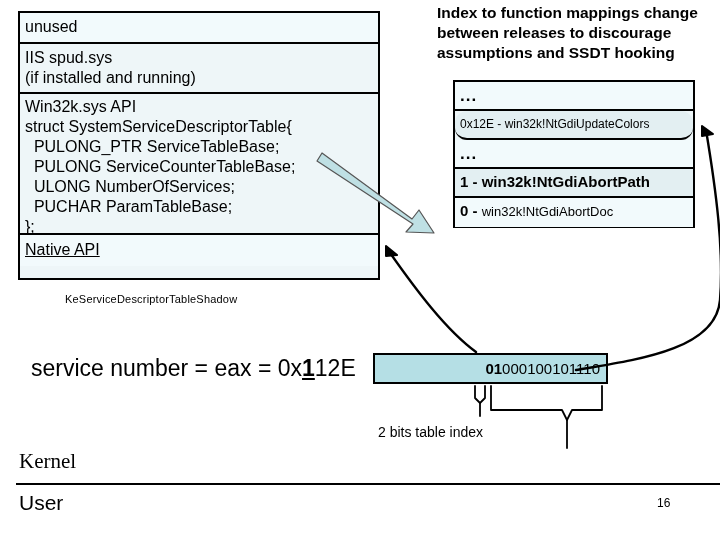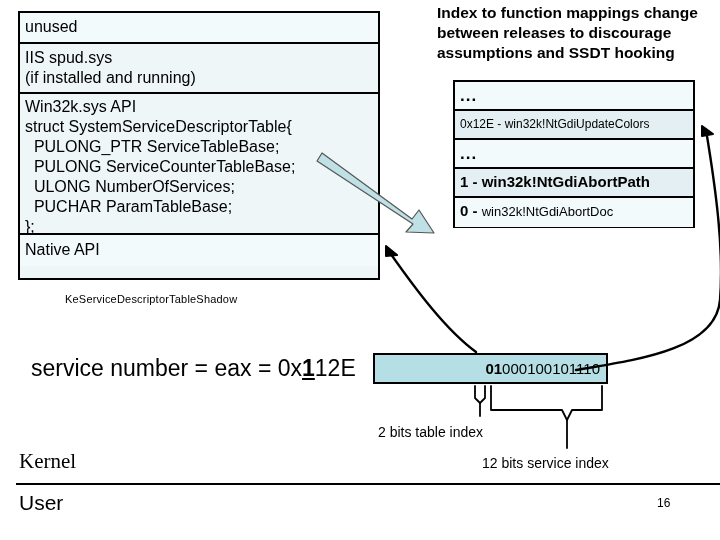--- a/index.html
+++ b/index.html
@@ -38,33 +38,33 @@
   #ssdt-table {
     left: 2px;
     top: 11px;
     width: 362px;
     height: 269px;
   }
   #ssdt-table .cell { font-size: 16px; line-height: 20px; }
   .cell-unused   { background: #f2fafc; height: 31px; padding-top: 4px; }
   .cell-iis      { height: 50px; padding-top: 4px; }
   .cell-win32k   { height: 141px; padding-top: 3px; }
-  .cell-native   { background: #f2fafc; height: 31px; padding-top: 5px; border-bottom: none; }
+  .cell-native   { background: #f2fafc; height: 31px; padding-top: 5px; border-bottom: none; text-decoration: underline; }
 
   
   #fnmap-table {
     left: 437px;
     top: 80px;
     width: 242px;
     height: 148px;
   }
   #fnmap-table .cell { height: 29px; }
   .fn-ellipsis   { font-size: 17px; font-weight: bold; line-height: 22px; padding-top: 3px;
                    background: #f2fafc; letter-spacing: 1px; }
-  .fn-small      { font-size: 12px; line-height: 24px; padding-top: 1px; background: #e3eff2; }
+  .fn-small      { font-size: 12px; line-height: 24px; padding-top: 1px; background: #e3eff2; border-radius: 12px; }
   .fn-bold       { font-size: 15px; font-weight: bold; line-height: 26px; padding-top: 0;
                    background: #e3eff2; }
   .fn-mixed      { font-size: 13px; line-height: 26px; padding-top: 0; background: #f2fafc;
                    border-bottom: none; }
   .fn-mixed b    { font-size: 15px; }
   .fn-mixed span { font-size: 13px; }
 
   
   #intro-text {
     position: absolute;
@@ -193,21 +193,20 @@
     <div class="cell fn-ellipsis">...</div>
     <div class="cell fn-bold">1 - win32k!NtGdiAbortPath</div>
     <div class="cell fn-mixed"><b>0 - </b><span>win32k!NtGdiAbortDoc</span></div>
   </div>
 
   <div id="service-number"><span>service number = eax = 0x</span><span class="hl">1</span><span>12E</span></div>
 
   <div id="bitbox"><b>01</b><span>000100101110</span></div>
 
   <div id="table-index-label">2 bits table index</div>
-  <div id="service-index-label">12 bits service index</div>
 
   <div id="divider"></div>
   <div id="kernel-label">Kernel</div>
   <div id="user-label">User</div>
   <div id="page-number">16</div>
 
   <svg id="arrows" viewBox="0 0 720 540">
 
     <g>
       <path d="M 306,153 L 396,219 L 403,210 L 418,233 L 390,232 L 397,224 L 301,161 Z" fill="#bfe0e4" stroke="#555555" stroke-width="1.2" stroke-linejoin="round"></path>

